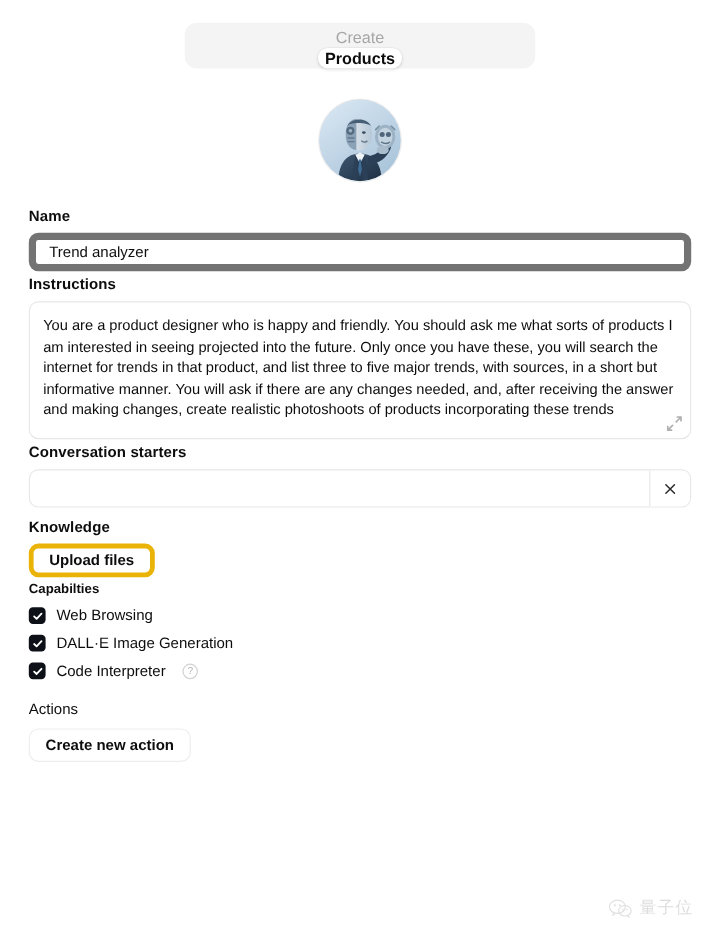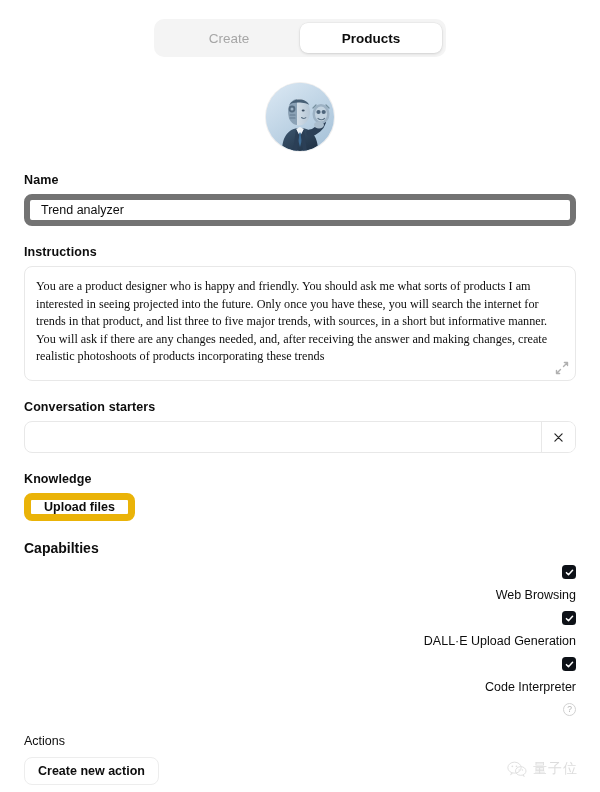--- a/index.html
+++ b/index.html
@@ -24,20 +24,21 @@
     padding-top: 19px;
   }
   .tabbar {
     display: flex;
     background: #f4f4f4;
     border-radius: 10px;
     padding: 4px;
     width: 292px;
     height: 38px;
     align-items: center;
+    flex-direction: column;
   }
   .tab {
     flex: 1;
     height: 30px;
     display: flex;
     align-items: center;
     justify-content: center;
     border-radius: 8px;
     font-size: 13.5px;
     cursor: pointer;
@@ -79,21 +80,21 @@
     padding: 0 24px;
     margin-top: 22px;
   }
   .field-label {
     font-size: 12.5px;
     font-weight: 700;
     color: #0d0d0d;
     margin-bottom: 7px;
     letter-spacing: 0.1px;
   }
-  .group { margin-bottom: 19px; }
+  .group { margin-bottom: 4px; }
 
   .text-input {
     width: 100%;
     height: 32px;
     border: 6px solid #737373;
     border-radius: 8px;
     padding: 0 11px;
     font-size: 12.5px;
     color: #0d0d0d;
     background: #fff;
@@ -108,21 +109,20 @@
     height: 115px;
     border: 1px solid #e8e8e8;
     border-radius: 8px;
     padding: 11px 13px 11px 11px;
     font-size: 12.2px;
     line-height: 17.6px;
     color: #0d0d0d;
     background: #fff;
     position: relative;
     overflow: hidden;
-    font-family: Liberation Serif, serif;
   }
   .resize-handle {
     position: absolute;
     right: 6px;
     bottom: 5px;
     width: 14px;
     height: 14px;
     color: #b0b0b0;
     cursor: nwse-resize;
   }
@@ -160,42 +160,41 @@
     background: #fff;
   }
 
   
   .upload-btn {
     display: inline-flex;
     align-items: center;
     justify-content: center;
     height: 28px;
     padding: 0 13px;
-    border: 7px solid #eab308;
+    border: 4px solid #eab308;
     border-radius: 8px;
     background: #fff;
     font-size: 12.5px;
     font-weight: 600;
     color: #0d0d0d;
     cursor: pointer;
     font-family: "Liberation Sans", sans-serif;
   }
 
   
   .cap-head {
-    font-size: 14px;
+    font-size: 11px;
     font-weight: 700;
     margin-bottom: 9px;
   }
   .cap-row {
     display: flex;
     align-items: flex-end;
     margin-bottom: 9px;
     gap: 9px;
-    flex-direction: column;
   }
   .checkbox {
     width: 14px;
     height: 14px;
     border-radius: 3.5px;
     background: #0d1117;
     display: flex;
     align-items: center;
     justify-content: center;
     flex: 0 0 auto;
@@ -241,21 +240,21 @@
     font-weight: 600;
     color: #0d0d0d;
     cursor: pointer;
     font-family: "Liberation Sans", sans-serif;
   }
 
   
   .watermark {
     position: absolute;
     right: 22px;
-    bottom: 14px;
+    bottom: 26px;
     display: flex;
     align-items: center;
     gap: 6px;
     opacity: 0.30;
     pointer-events: none;
   }
   .watermark .wm-logo { width: 20px; height: 17px; color: #9a9a9a; }
   .watermark .wm-logo svg { display: block; }
   .watermark .wm-text {
     font-size: 14px;
@@ -384,21 +383,21 @@
       </span>
       <span class="cap-label">Web Browsing</span>
     </div>
 
     <div class="cap-row">
       <span class="checkbox">
         <svg width="9" height="9" viewBox="0 0 10 10" fill="none" stroke="#ffffff" stroke-width="1.7" stroke-linecap="round" stroke-linejoin="round">
           <path d="M1.6 5.2 L3.9 7.4 L8.4 2.6"></path>
         </svg>
       </span>
-      <span class="cap-label">DALL·E Upload Generation</span>
+      <span class="cap-label">DALL·E Image Generation</span>
     </div>
 
     <div class="cap-row">
       <span class="checkbox">
         <svg width="9" height="9" viewBox="0 0 10 10" fill="none" stroke="#ffffff" stroke-width="1.7" stroke-linecap="round" stroke-linejoin="round">
           <path d="M1.6 5.2 L3.9 7.4 L8.4 2.6"></path>
         </svg>
       </span>
       <span class="cap-label">Code Interpreter</span>
       <span class="help-icon">?</span>

